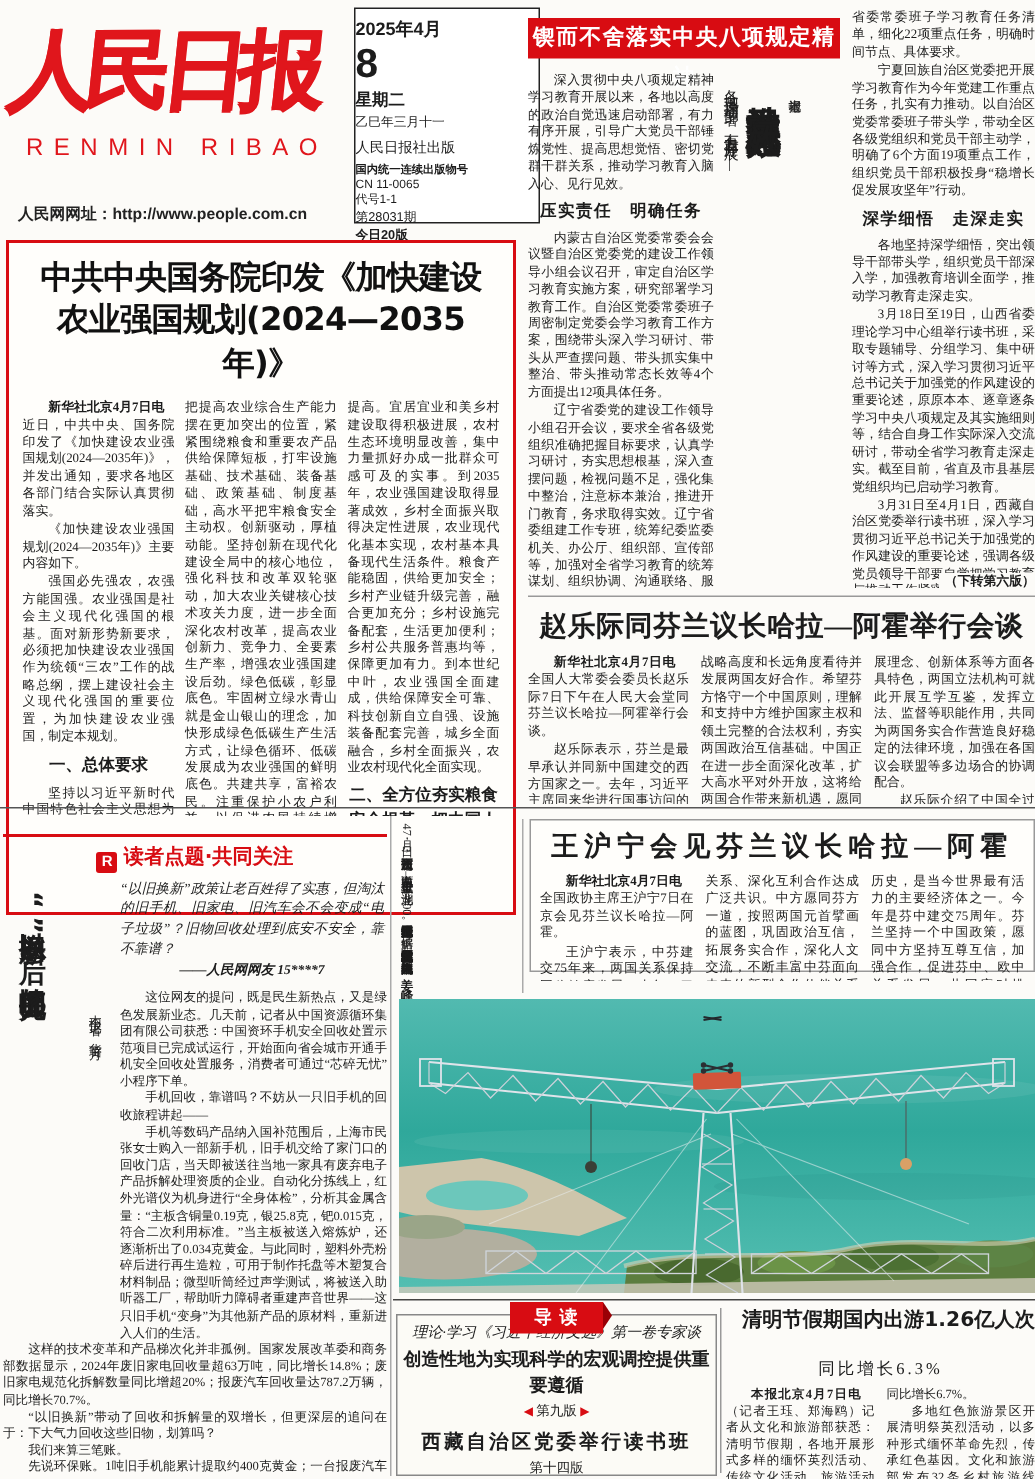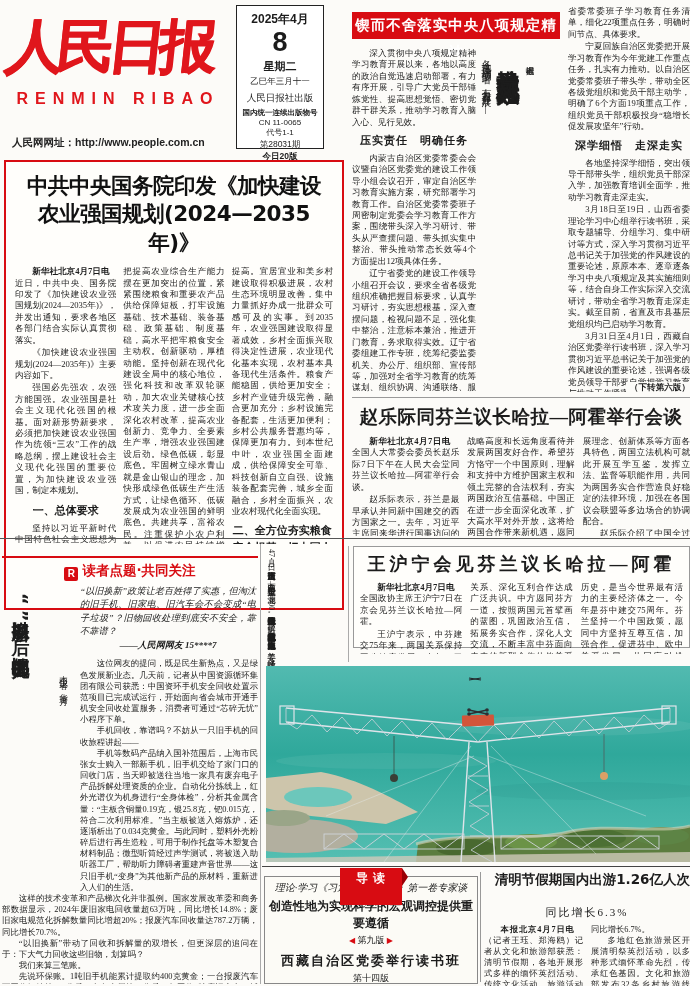--- a/index.html
+++ b/index.html
@@ -3,26 +3,26 @@
 <meta charset="utf-8">
 <style>
   html,body{margin:0;padding:0;}
   body{background:#e8e6e0;}
   .page{position:relative;width:690px;height:986px;margin:0 auto;background:#fcfbf8;overflow:hidden;
         font-family:"Liberation Serif","DejaVu Serif",serif;color:#1c1c1c;}
   
   .logo-block{position:absolute;left:6px;top:2px;width:224px;height:134px;}
   .logo-cn{font-family:"DejaVu Sans",sans-serif;font-weight:900;color:#e0161c;font-size:58px;
            letter-spacing:-7px;transform:skewX(-6deg);line-height:1.55;text-shadow:1px 0 #e0161c,0 1px #e0161c;}
-  .logo-pinyin{text-align:center;color:#e0161c;font-weight:700;font-size:16px;letter-spacing:7px;
+  .logo-pinyin{text-align:center;color:#e0161c;font-weight:400;font-size:16px;letter-spacing:7px;
                font-family:"Liberation Sans",sans-serif;margin-top:-2px;}
   .url-line{position:absolute;left:12px;top:136px;font-size:10.5px;font-weight:700;color:#222;
             font-family:"Liberation Sans",sans-serif;}
-  .date-box{position:absolute;left:236px;top:5px;width:88px;height:144px;border:1.5px solid #222;
-            text-align:center;font-family:"Liberation Sans",sans-serif;padding-top:5px;box-sizing:border-box;background:#fff;}
+  .date-box{position:absolute;left:236px;top:5px;width:124px;height:144px;border:1.5px solid #222;
+            text-align:left;font-family:"Liberation Sans",sans-serif;padding-top:5px;box-sizing:border-box;background:#fff;}
   .db-month{font-size:12px;font-weight:700;}
   .db-day{font-size:27px;font-weight:700;line-height:1.1;}
   .db-week{font-size:11px;font-weight:700;margin-top:1px;}
   .db-lunar{font-size:8.5px;margin-top:2px;}
   .db-pub{font-size:9.5px;margin-top:4px;font-family:"Liberation Serif",serif;}
   .db-issn{font-size:7.5px;font-weight:700;margin-top:3px;}
   .db-cn,.db-code{font-size:8px;}
   .db-issue{font-size:8.5px;margin-top:1px;}
   .db-pages{font-size:8.5px;font-weight:700;}
   
@@ -84,21 +84,21 @@
         box-sizing:border-box;padding:4px 6px;background:#fffefb;}
   .wang h2{font-size:18px;font-weight:700;letter-spacing:4px;text-align:center;margin:1px 0 6px;}
   .wang .cols3{height:72px;}
   
   .photo{position:absolute;left:266px;top:666px;width:424px;height:196px;margin:0;}
   
   .rule-h2{position:absolute;left:262px;top:866px;width:428px;border-top:1.5px solid #444;}
   .daodu{position:absolute;left:264px;top:876px;width:212px;height:106px;border:1px solid #888;background:#fcfbf6;}
   .dd-tab{position:absolute;top:-9px;left:50%;transform:translateX(-50%);background:#d80c12;color:#fff;
           font-family:"Liberation Sans",sans-serif;font-weight:700;font-size:12px;letter-spacing:5px;
-          padding:2px 12px 18px 16px;}
+          padding:2px 12px 2px 16px;}
   .dd-tab:after{content:"";position:absolute;right:-6px;top:0;border-left:6px solid #9a0006;
                 border-top:9px solid transparent;border-bottom:9px solid transparent;}
   .dd-kicker{margin-top:4px;text-align:center;font-size:10px;font-style:italic;}
   .dd-title{text-align:center;font-family:"DejaVu Sans",sans-serif;font-weight:900;font-size:12px;margin:3px 3px 2px;}
   .dd-page{text-align:center;font-size:9px;margin-bottom:5px;}
   .dd-page .arr{color:#d80c12;font-size:8px;}
   .qingming{position:absolute;left:484px;top:869px;width:206px;height:114px;}
   .qingming h2{font-family:"DejaVu Sans",sans-serif;font-weight:900;font-size:13.5px;text-align:right;
                margin:2px 0 16px;white-space:nowrap;}
   .qm-sub{text-align:center;font-size:11px;letter-spacing:2px;margin:1px 0 5px;}

